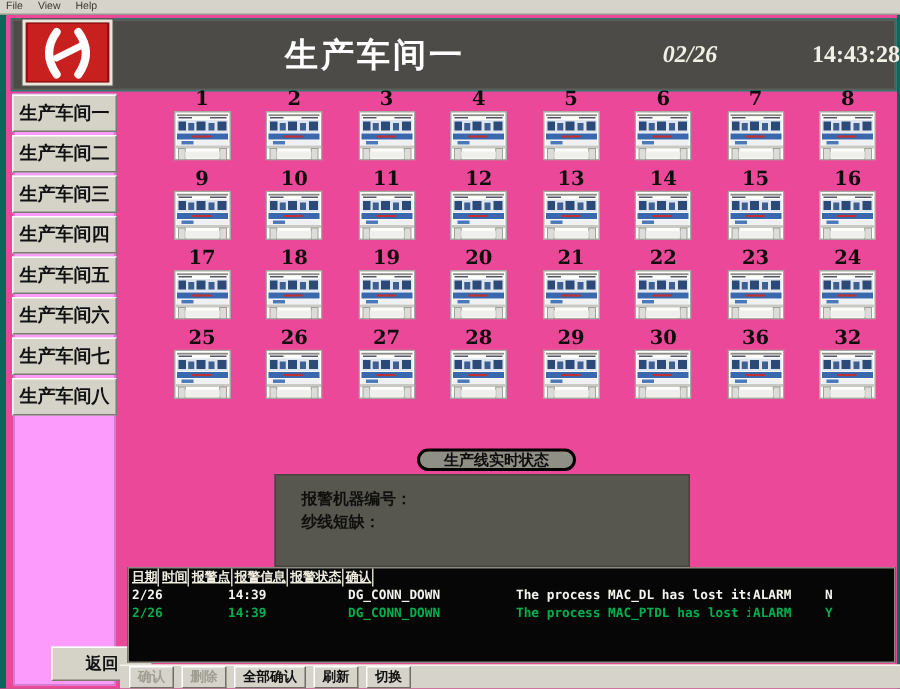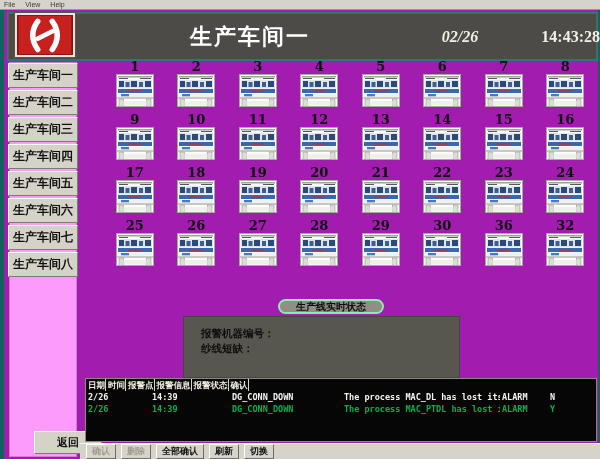--- a/index.html
+++ b/index.html
@@ -1,17 +1,17 @@
 <!DOCTYPE html>
 <html><head>
 <meta charset="utf-8">
 <style>
   html,body{margin:0;padding:0;}
   body{font-family:"Liberation Sans",sans-serif;background:#777;}
-  #app{position:relative;width:600px;height:459px;overflow:hidden;background:#a21caf;}
+  #app{position:relative;width:600px;height:459px;overflow:hidden;background:#ec4899;}
 
   
   .menubar{position:absolute;left:0;top:0;width:600px;height:10px;background:#d6d3ca;
            border-bottom:1px solid #9a978c;display:flex;align-items:center;gap:10px;padding-left:4px;box-sizing:border-box;}
   .menubar .mitem{font-size:7px;color:#3c3a33;line-height:9px;}
 
   
   .edge-left{position:absolute;left:0;top:10px;width:4px;height:449px;background:#0e655c;}
   .edge-right{position:absolute;right:0;top:10px;width:2px;height:449px;background:#0e655c;}
 
@@ -42,32 +42,32 @@
 
   
   .machine-grid{position:absolute;left:104px;top:60px;width:492px;display:grid;
                 grid-template-columns:repeat(8,1fr);grid-auto-rows:53px;}
   .machine-cell{display:flex;flex-direction:column;align-items:center;}
   .machine-num{font-family:"DejaVu Serif",serif;font-size:13px;font-weight:bold;color:#0d0d0d;line-height:14px;}
   .machine-cell svg{width:38px;height:33px;display:block;}
 
   
   .status-tab{position:absolute;left:278px;top:299px;width:106px;height:15px;background:#908f86;
-              border:2px solid #86efac;border-radius:8px;display:flex;align-items:center;justify-content:center;
+              border:2px solid #000000;border-radius:8px;display:flex;align-items:center;justify-content:center;
               font-size:10px;font-weight:bold;color:#0d0d0d;box-sizing:border-box;}
   .status-panel{position:absolute;left:183px;top:316px;width:277px;height:62px;background:#57564f;
                 border:1px solid #45443e;box-sizing:border-box;padding:9px 0 0 17px;}
   .status-line{font-size:10.5px;color:#0f0f0d;line-height:15px;font-weight:bold;}
 
   
   .alarm-table{position:absolute;left:85px;top:378px;width:512px;height:64px;background:#060606;
                border:1px solid #8b887d;box-sizing:border-box;font-family:"DejaVu Sans Mono",monospace;}
   .tbl-header{display:flex;height:12px;}
   .tbl-header span{font-size:8.5px;font-weight:bold;color:#f2efe2;border-right:1px solid #d8d5c8;
-                   padding-left:2px;box-sizing:border-box;overflow:hidden;white-space:nowrap;line-height:12px;}
+                   padding-left:2px;box-sizing:border-box;overflow:hidden;white-space:nowrap;line-height:12px;text-decoration:underline;}
   .tbl-row{display:flex;height:12px;}
   .tbl-row span{font-size:8.5px;font-weight:bold;padding-left:2px;box-sizing:border-box;
                 overflow:hidden;white-space:nowrap;line-height:12px;}
   .c0{width:64px;} .c1{width:80px;} .c2{width:112px;} .c3{width:158px;} .c4{width:48px;} .c5{width:46px;border-right:none !important;}
   .row-white span{color:#f5f5f0;}
   .row-green span{color:#00b050;}
 
   
   .bottom-bar{position:absolute;left:80px;top:443px;width:520px;height:16px;background:#d6d3ca;
               border-top:1px solid #f5f3ea;display:flex;align-items:center;gap:5px;padding-left:6px;box-sizing:border-box;}

